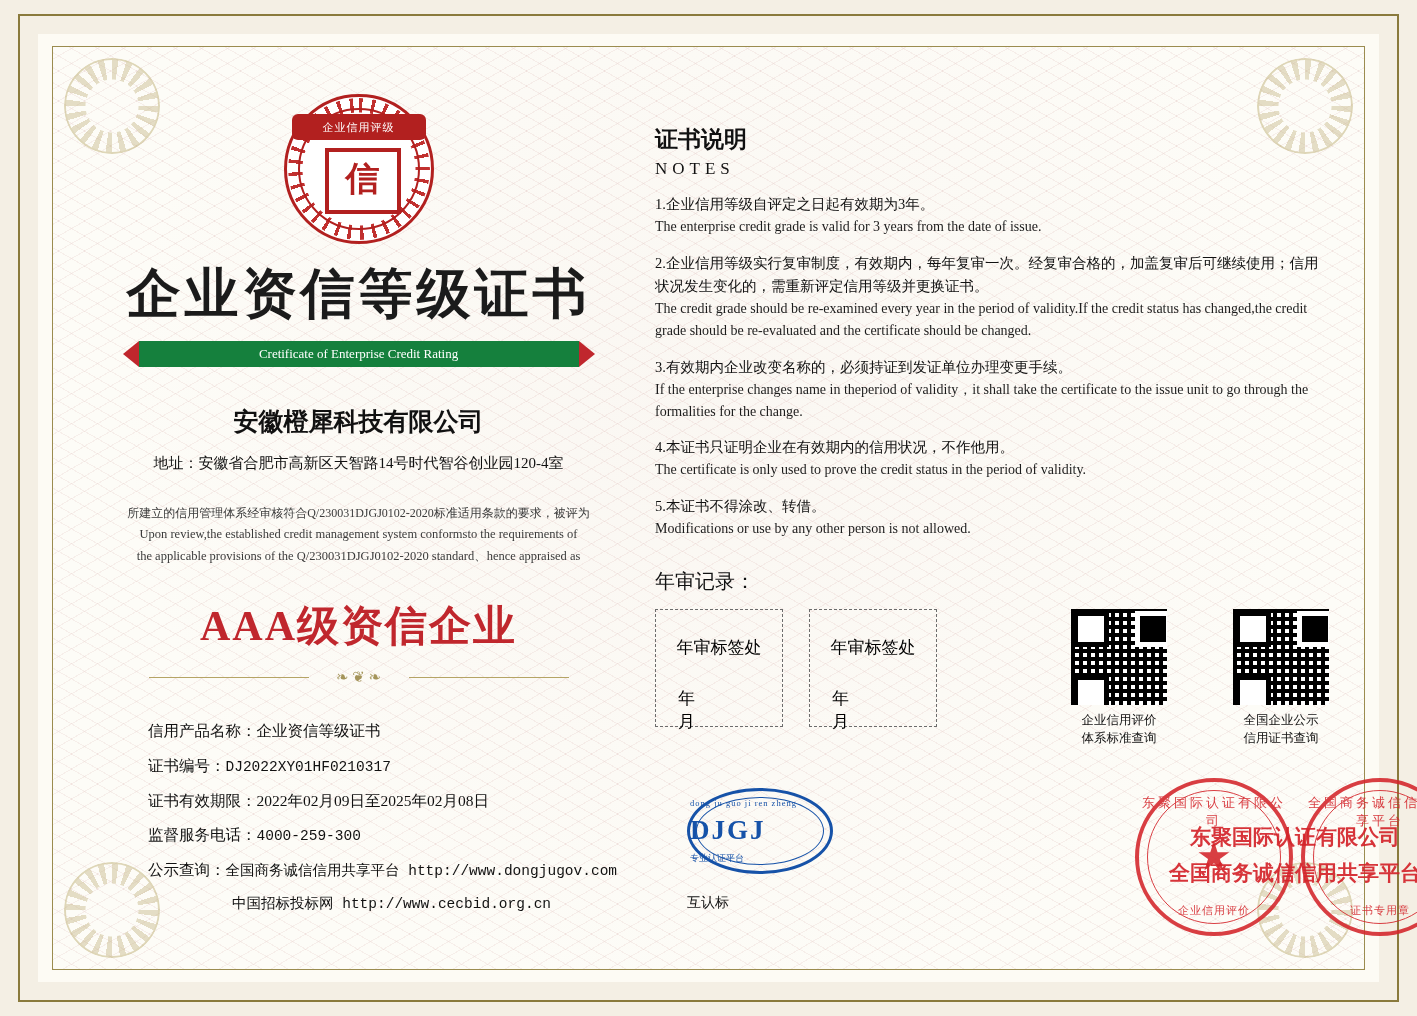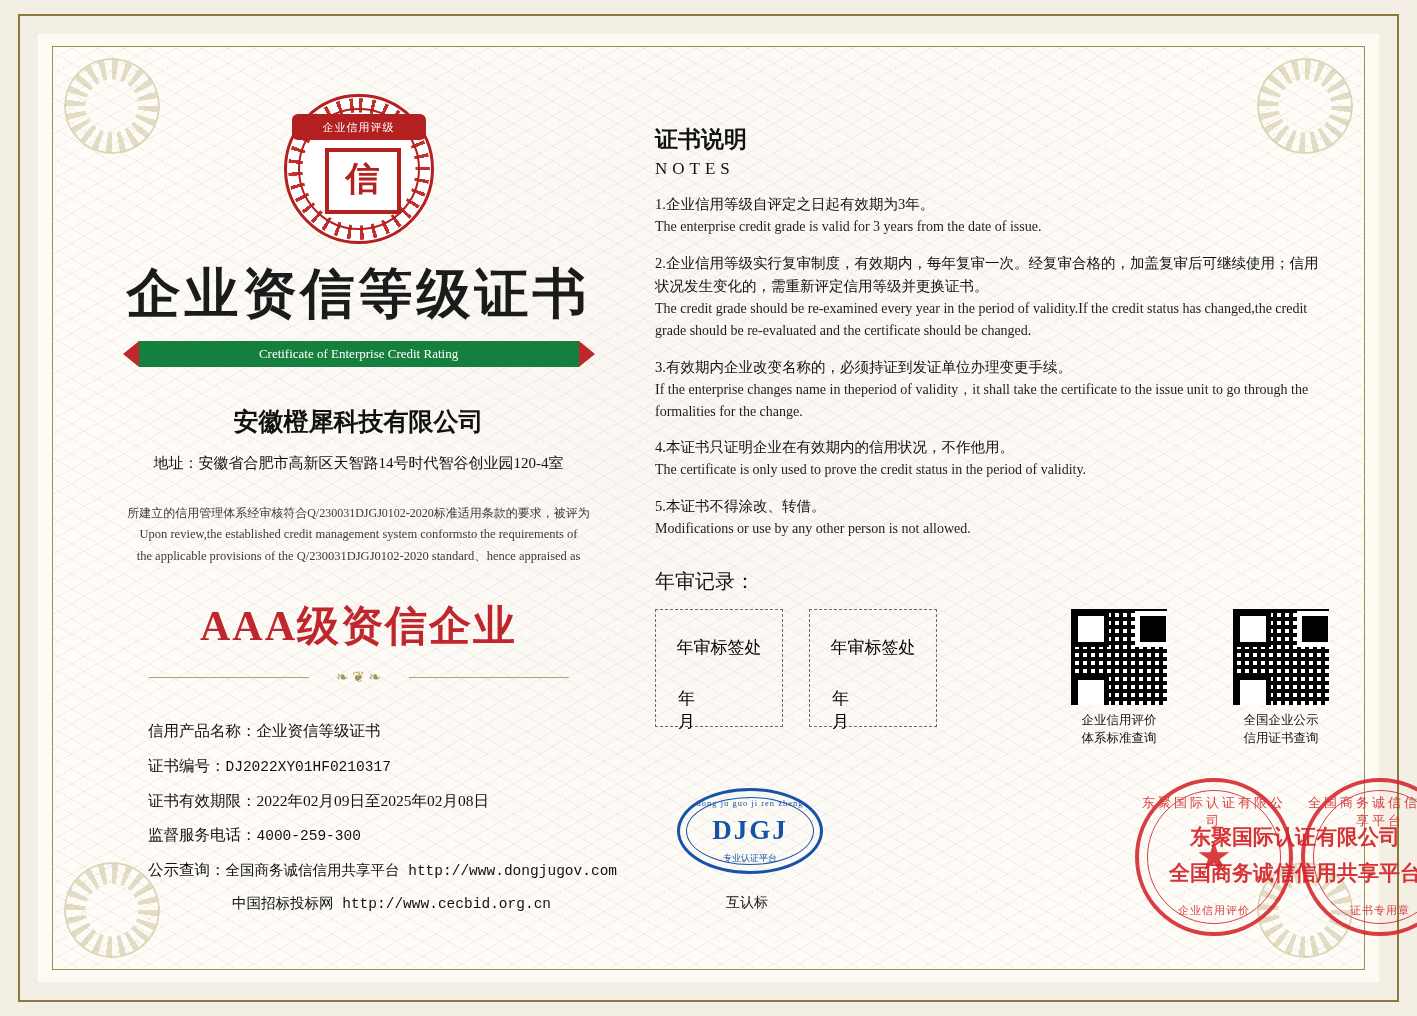--- a/index.html
+++ b/index.html
@@ -167,21 +167,21 @@
   .qr::before,.qr::after{
     content:"";position:absolute;width:26px;height:26px;border:5px solid #000;background:#fff;
   }
   .qr::before{left:2px;top:2px;box-shadow:62px 0 0 -5px #000, 62px 0 0 0 #fff;}
   .qr::after{left:2px;top:66px;}
   .qr-cap{font-size:12.5px;color:#111;line-height:1.45;margin-top:6px;}
 
   
   .seals{position:absolute;left:18px;bottom:14px;right:0;height:170px;}
   .djgj{
-    position:absolute;left:32px;top:20px;width:140px;text-align:center;
+    position:absolute;left:42px;top:20px;width:140px;text-align:left;
   }
   .djgj .oval{
     width:140px;height:80px;border:3px solid #1652a8;border-radius:50%;
     position:relative;color:#1652a8;
   }
   .djgj .oval .ov2{position:absolute;inset:6px;border:1px solid #1652a8;border-radius:50%;}
   .djgj .big{position:absolute;left:0;right:0;top:24px;font-size:27px;font-weight:bold;letter-spacing:2px;}
   .djgj .top-t{position:absolute;left:0;right:0;top:7px;font-size:8.5px;letter-spacing:1px;}
   .djgj .bot-t{position:absolute;left:0;right:0;bottom:6px;font-size:9px;}
   .djgj .cap{margin-top:20px;font-size:14px;color:#111;}

